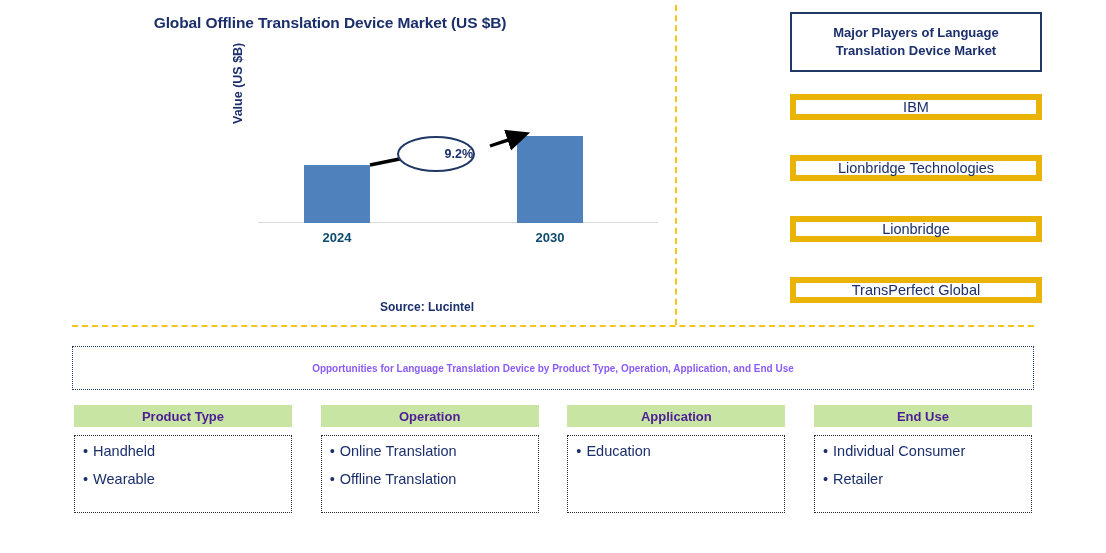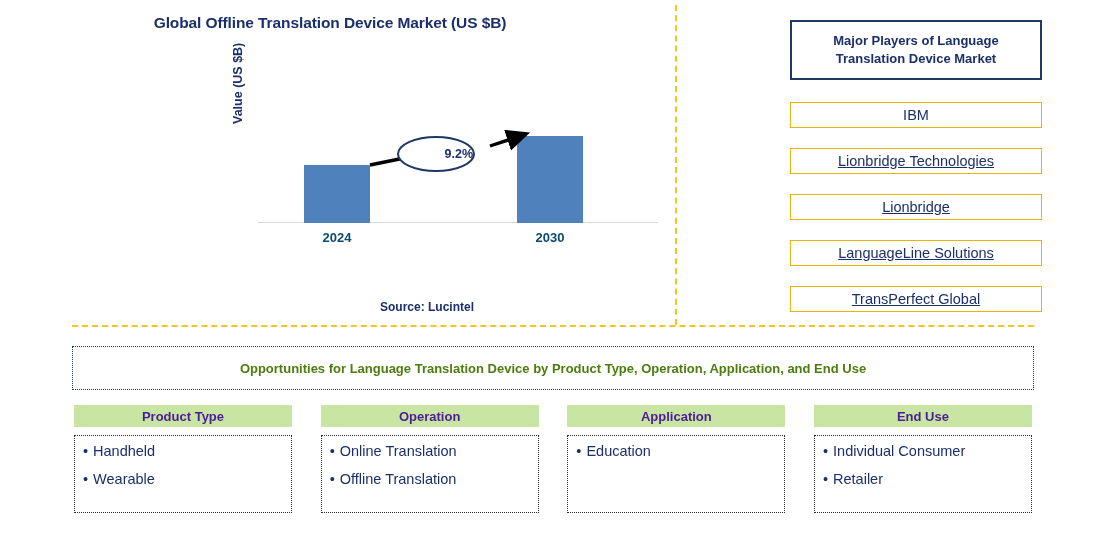--- a/index.html
+++ b/index.html
@@ -140,21 +140,21 @@
     top: 325px;
     width: 962px;
     height: 0;
     border-top: 2px dashed #f5c518;
   }
 
   
   #players-panel {
     position: absolute;
     left: 790px;
-    top: 20px;
+    top: 12px;
     width: 252px;
   }
   #players-header {
     box-sizing: border-box;
     width: 252px;
     height: 60px;
     border: 2px solid #1f3864;
     display: flex;
     align-items: center;
     justify-content: center;
@@ -162,45 +162,45 @@
     font-size: 13px;
     font-weight: bold;
     color: #1b2f6b;
     line-height: 1.35;
     padding: 0 8px;
   }
   .player-box {
     box-sizing: border-box;
     width: 252px;
     height: 26px;
-    border: 1px solid #eab308;
+    border: 6px solid #eab308;
     display: flex;
     align-items: center;
     justify-content: center;
     font-size: 14.5px;
     color: #1b2f6b;
   }
   #player-1 { margin-top: 22px; }
-  #player-2, #player-3, #player-4, #player-5 { margin-top: 20px; text-decoration: underline; }
+  #player-2, #player-3, #player-4, #player-5 { margin-top: 35px; }
 
   
   #opportunities-box {
     position: absolute;
     left: 72px;
     top: 346px;
     width: 962px;
     height: 44px;
     box-sizing: border-box;
     border: 1.6px dotted #1f3864;
     display: flex;
     align-items: center;
     justify-content: center;
-    font-size: 13px;
-    font-weight: bold;
-    color: #4d7c0f;
+    font-size: 10px;
+    font-weight: bold;
+    color: #8b5cf6;
     text-align: center;
   }
 
   
   #categories {
     position: absolute;
     left: 74px;
     top: 405px;
     width: 958px;
     display: flex;
@@ -276,21 +276,20 @@
   </div>
 
   <div id="divider-vertical"></div>
   <div id="divider-horizontal"></div>
 
   <div id="players-panel">
     <div id="players-header">Major Players of Language Translation Device Market</div>
     <div class="player-box" id="player-1">IBM</div>
     <div class="player-box" id="player-2">Lionbridge Technologies</div>
     <div class="player-box" id="player-3">Lionbridge</div>
-    <div class="player-box" id="player-4">LanguageLine Solutions</div>
     <div class="player-box" id="player-5">TransPerfect Global</div>
   </div>
 
   <div id="opportunities-box">Opportunities for Language Translation Device by Product Type, Operation, Application, and End Use</div>
 
   <div id="categories">
 
     <div class="category-col">
       <div class="category-header">Product Type</div>
       <div class="category-body">

